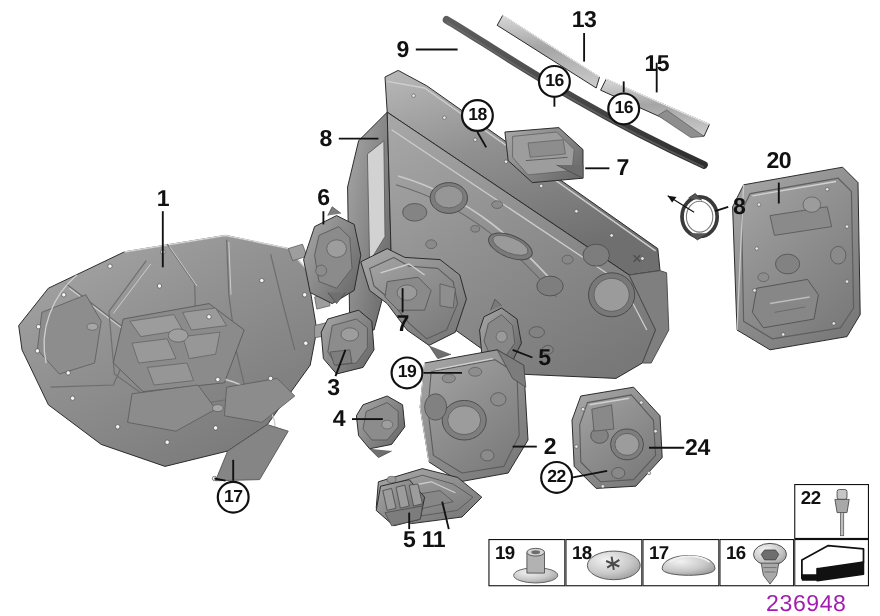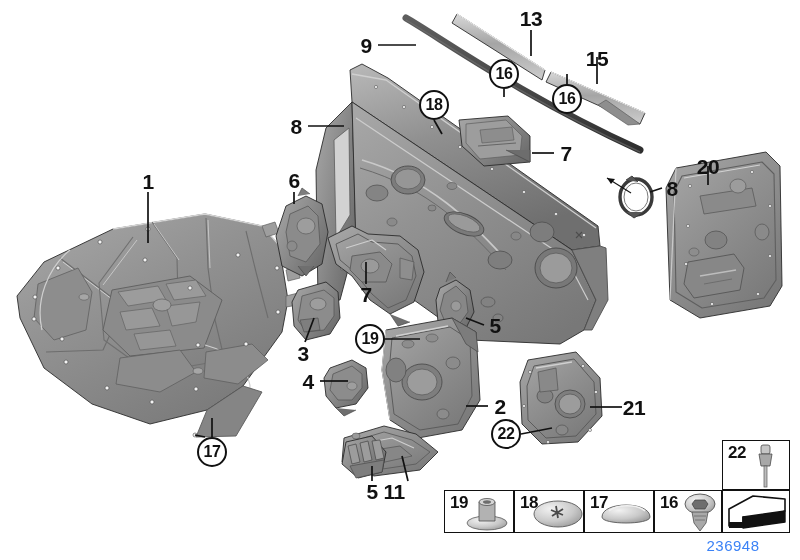--- a/index.html
+++ b/index.html
@@ -13,21 +13,21 @@
           line-height:19px;letter-spacing:-0.5px;white-space:nowrap;
           transform:translate(-50%,-50%);user-select:none;}
   .ccirc{position:absolute;width:30px;height:30px;border-radius:50%;
          border:2.2px solid #111;background:#fff;color:#111;
          font-weight:bold;font-size:16px;line-height:26px;text-align:center;
          transform:translate(-50%,-50%);box-sizing:border-box;letter-spacing:-0.5px;}
 
   
   .legend{position:absolute;border:1.6px solid #111;background:#fff;box-sizing:border-box;}
   .legend .num{position:absolute;left:5px;top:2px;font-weight:bold;font-size:17px;color:#111;letter-spacing:-0.5px;}
-  .docnum{position:absolute;font-size:15px;color:#3b82f6;letter-spacing:0.5px;}
+  .docnum{position:absolute;font-size:21px;color:#a21caf;letter-spacing:0.5px;}
 </style>
 </head>
 <body>
 
 <div id="stage">
 
   <svg id="art" viewBox="0 0 800 560">
     <defs>
       <linearGradient id="gMet" x1="0" y1="0" x2="0.4" y2="1">
         <stop offset="0" stop-color="#b9b9b9"></stop>
@@ -369,22 +369,22 @@
   <div class="clabel" style="left:294px;top:180px">6</div>
   <div class="clabel" style="left:366px;top:294px">7</div>
   <div class="clabel" style="left:296px;top:126px">8</div>
   <div class="clabel" style="left:366px;top:45px">9</div>
   <div class="clabel" style="left:566px;top:153px">7</div>
   <div class="clabel" style="left:394px;top:491px">11</div>
   <div class="clabel" style="left:372px;top:491px">5</div>
   <div class="clabel" style="left:531px;top:18px">13</div>
   <div class="clabel" style="left:672px;top:188px">8</div>
   <div class="clabel" style="left:597px;top:58px">15</div>
-  <div class="clabel" style="left:708px;top:166px">20</div>
-  <div class="clabel" style="left:634px;top:407px">21</div>
+  <div class="clabel" style="left:708px;top:146px">20</div>
+  <div class="clabel" style="left:634px;top:407px">24</div>
 
   <div class="ccirc" style="left:212px;top:452px">17</div>
   <div class="ccirc" style="left:434px;top:105px">18</div>
   <div class="ccirc" style="left:370px;top:339px">19</div>
   <div class="ccirc" style="left:504px;top:74px">16</div>
   <div class="ccirc" style="left:567px;top:99px">16</div>
   <div class="ccirc" style="left:506px;top:434px">22</div>
 
   <div class="legend" style="left:722px;top:440px;width:68px;height:50px">
     <span class="num">22</span>

